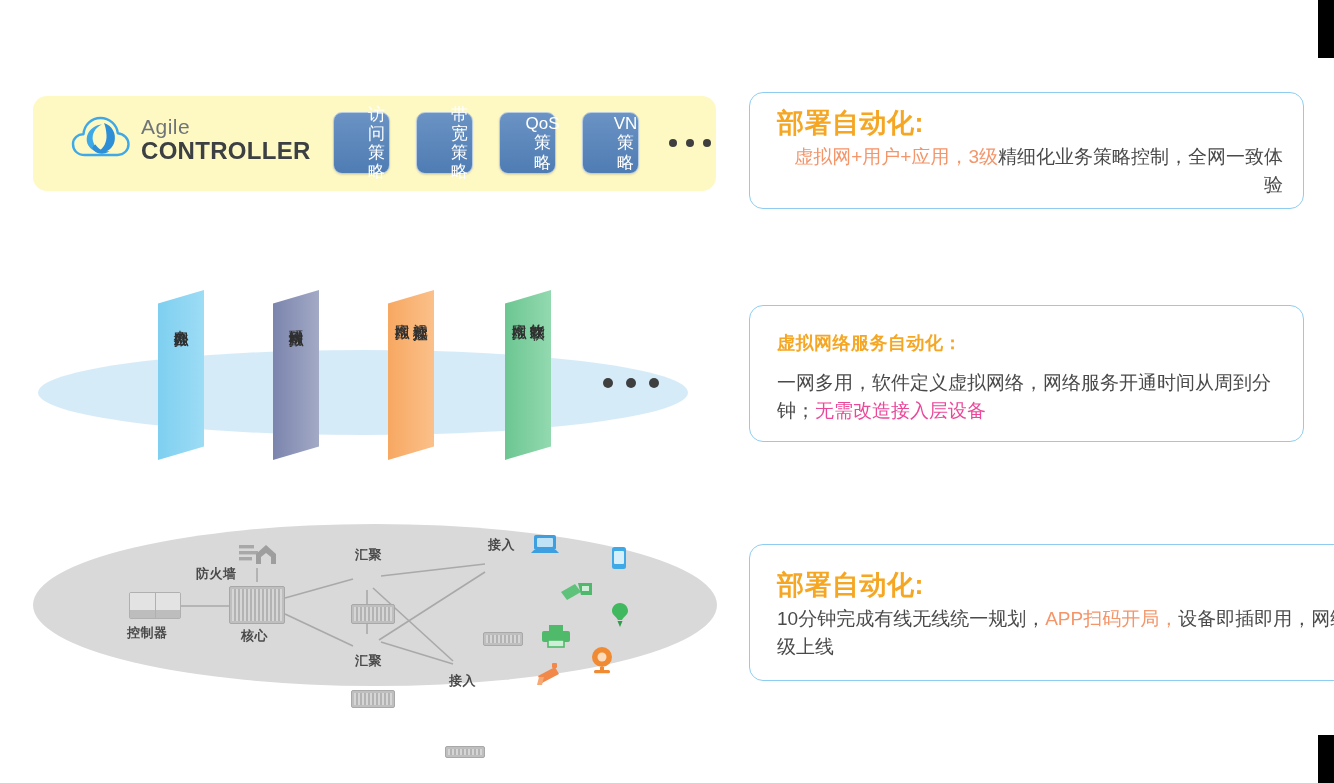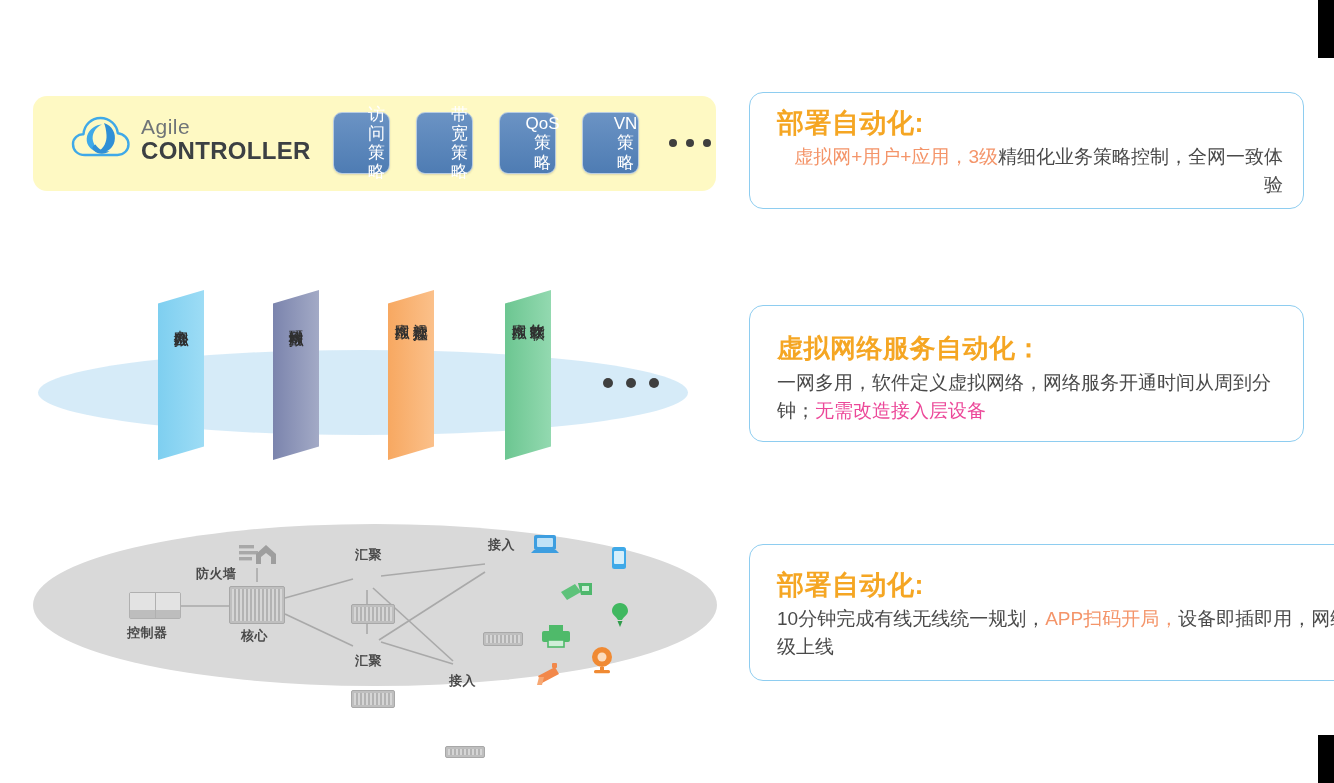--- a/index.html
+++ b/index.html
@@ -305,21 +305,21 @@
   <div class="card" style="position:absolute; left:749px; top:92px; width:555px; height:117px;
               border:1.6px solid #8ecdf0; border-radius:14px; background:#fff;">
     <div style="position:absolute; left:27px; top:12px; font-size:27px; font-weight:bold; color:#f5a623; letter-spacing:.5px;">部署自动化:</div>
     <div style="position:absolute; left:27px; top:50px; right:20px; font-size:19px; line-height:1.45; color:#4a4a4a;text-align:right;">
       <span style="color:#f4956a;">虚拟网+用户+应用，3级</span><span>精细化业务策略控制，全网一致体验</span>
     </div>
   </div>
 
   <div class="card" style="position:absolute; left:749px; top:305px; width:555px; height:137px;
               border:1.6px solid #8ecdf0; border-radius:14px; background:#fff;">
-    <div style="position:absolute; left:27px; top:25px; font-size:26px; font-weight:bold; color:#f5a623; letter-spacing:.5px;">虚拟网络服务自动化：</div>
+    <div style="position:absolute; left:27px; top:25px; font-size:18px; font-weight:bold; color:#f5a623; letter-spacing:.5px;">虚拟网络服务自动化：</div>
     <div style="position:absolute; left:27px; top:63px; right:20px; font-size:19px; line-height:1.45; color:#4a4a4a;">
       <span>一网多用，软件定义虚拟网络，网络服务开通时间从周到分钟；</span><span style="color:#ec4899;font-family:Liberation Mono, monospace;">无需改造接入层设备</span>
     </div>
   </div>
 
   <div class="card" style="position:absolute; left:749px; top:544px; width:668px; height:137px;
               border:1.6px solid #8ecdf0; border-radius:14px; background:#fff;">
     <div style="position:absolute; left:27px; top:22px; font-size:27px; font-weight:bold; color:#f5a623; letter-spacing:.5px;">部署自动化:</div>
     <div style="position:absolute; left:27px; top:60px; right:20px; font-size:19px; line-height:1.45; color:#4a4a4a;">
       <span>10分钟完成有线无线统一规划，</span><span style="color:#f4956a;">APP扫码开局，</span><span>设备即插即用，网络分钟级上线</span>

